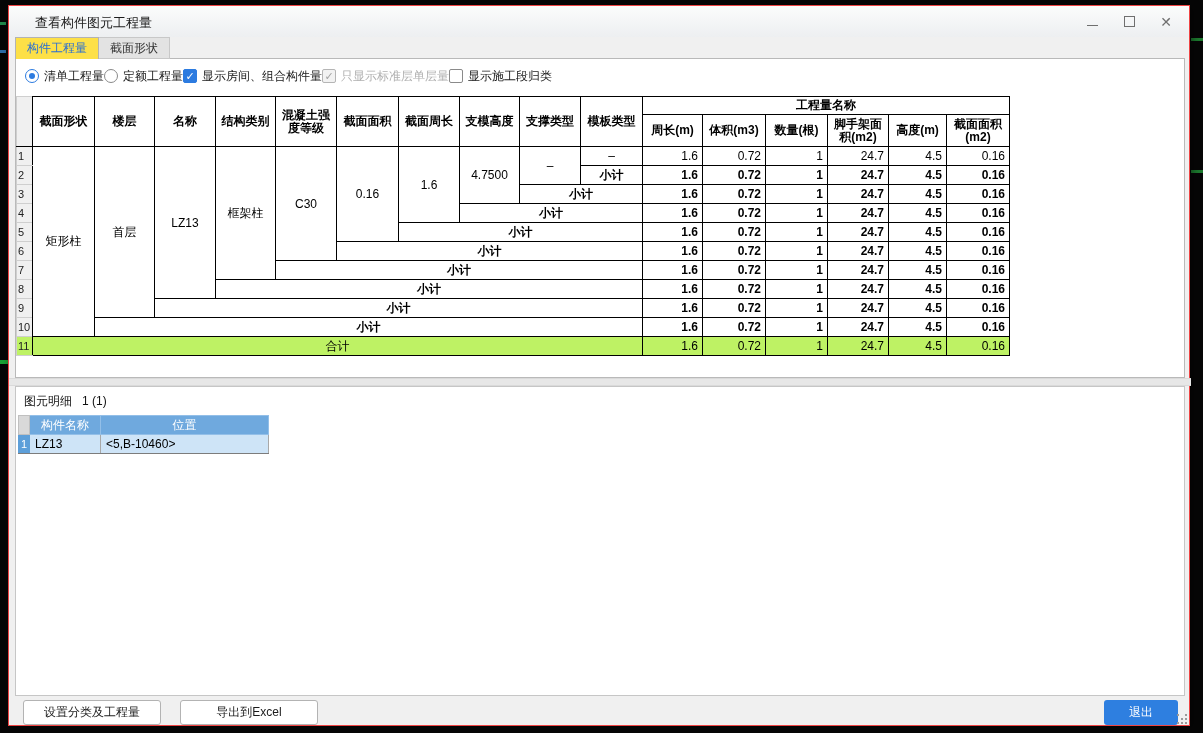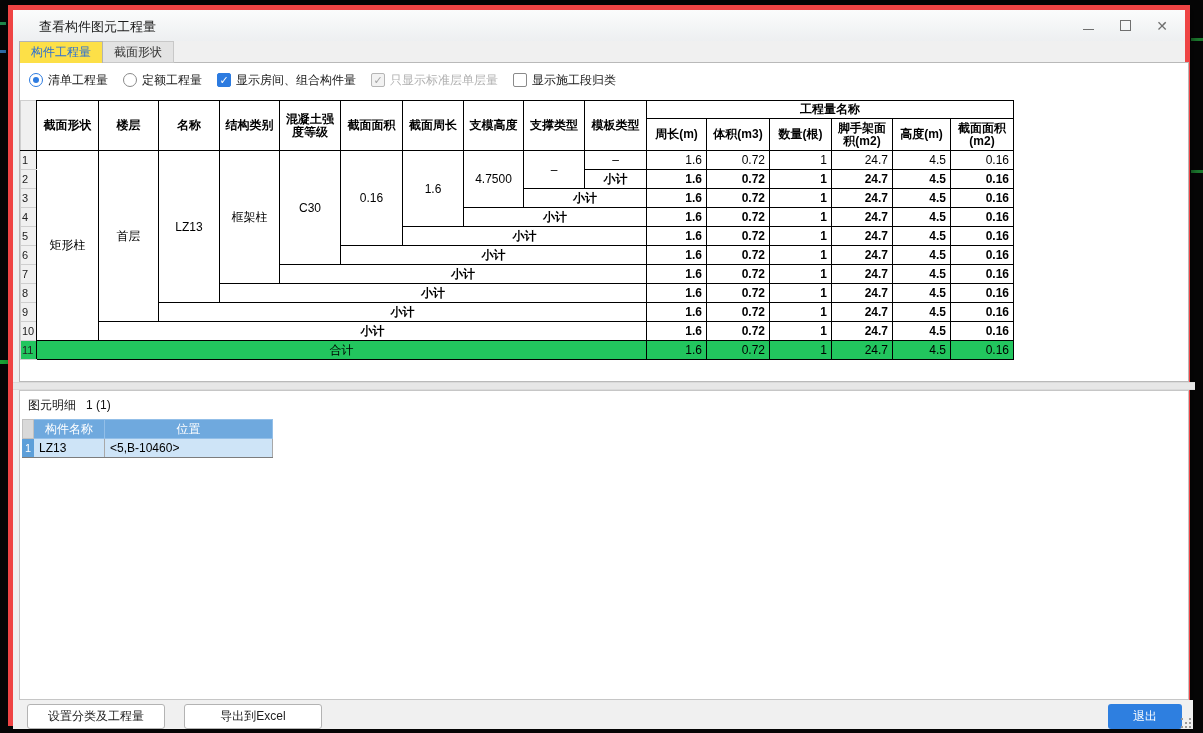--- a/index.html
+++ b/index.html
@@ -2,21 +2,21 @@
 <html><head>
 <meta charset="utf-8">
 <style>
   * { margin:0; padding:0; box-sizing:border-box; }
   body { font-family:"Liberation Sans","DejaVu Sans",sans-serif; background:#222; }
   .screen { position:relative; width:1203px; height:733px; background:#060606; overflow:hidden; }
   .deco { position:absolute; }
 
   
   .dialog { position:absolute; left:8px; top:5px; width:1182px; height:721px;
-            background:#f0f0f0; border:5px solid #ef4444; box-shadow:2px 2px 8px rgba(0,0,0,.55); }
+            background:#f0f0f0; border:1px solid #ef4444; box-shadow:2px 2px 8px rgba(0,0,0,.55); }
 
   .titlebar { position:absolute; left:0; top:0; width:100%; height:31px;
               background:linear-gradient(#fbfcfc,#edeff1); }
   .title { position:absolute; left:26px; top:8px; font-size:13px; color:#1b1b1b; }
   .winbtns { position:absolute; right:16px; top:0; height:31px; display:flex; align-items:center; gap:23px; }
   .winbtn { width:14px; height:14px; display:flex; align-items:center; justify-content:center;
             color:#6f6f6f; cursor:default; }
   .glyph-min { width:11px; height:0; border-bottom:1px solid #6f6f6f; margin-top:8px; }
   .glyph-max { width:11px; height:11px; border:1px solid #6f6f6f; }
   .glyph-close { font-size:14px; line-height:14px; }
@@ -30,21 +30,21 @@
   
   .panel-top { position:absolute; left:6px; top:52px; width:1170px; height:320px;
                background:#fff; border:1px solid #b9b9b9; z-index:1; }
   .splitter { position:absolute; left:0; top:372px; width:1182px; height:8px; background:#e7e7e7;
               border-top:1px solid #dadada; border-bottom:1px solid #dadada; }
   .panel-bottom { position:absolute; left:6px; top:380px; width:1170px; height:310px;
                   background:#fff; border:1px solid #c6c6c6;padding-left:39px; }
 
   
   .options { position:absolute; left:9px; top:7px; height:20px; display:flex; align-items:center;
-             gap:15px; font-size:12px; color:#1a1a1a; white-space:nowrap; }
+             font-size:12px; color:#1a1a1a; white-space:nowrap; }
   .opt { display:flex; align-items:center; gap:5px; }
   .rb { width:14px; height:14px; border-radius:50%; border:1px solid #8a8a8a; background:#fff; position:relative; }
   .rb.on { border-color:#2c7be0; }
   .rb.on::after { content:""; position:absolute; left:3px; top:3px; width:6px; height:6px;
                   border-radius:50%; background:#2c7be0; }
   .cb { width:14px; height:14px; border:1px solid #8a8a8a; border-radius:2px; background:#fff;
         display:flex; align-items:center; justify-content:center; font-size:11px; line-height:11px; }
   .cb.on { background:#2c7be0; border-color:#2c7be0; color:#fff; }
   .cb.dis { background:#f2f2f2; border-color:#b5b5b5; color:#a2a2a2; }
   .opt.dis span.lab { color:#b0b0b0; }
@@ -54,21 +54,21 @@
             font-size:12px; color:#000; }
   .qtable td { border:1px solid #000; padding:0 3px; overflow:hidden; white-space:nowrap; }
   .qtable td.gut { background:#f0f0f0; border:1px solid #cfcfcf; border-right:1px solid #000;
                    font-size:11px; text-align:left; padding:0 1px; color:#222; }
   .qtable td.corner { border-bottom:1px solid #000; }
   .qtable td.h { font-weight:bold; text-align:center; white-space:normal; line-height:13px; padding:0 1px; }
   .qtable td.lbl { text-align:center; }
   .qtable td.lbl.b { font-weight:bold; }
   .qtable td.val { text-align:right; padding-right:4px; }
   .qtable tr.bv td.val { font-weight:bold; }
-  .qtable tr.total td { background:#22c55e; }
+  .qtable tr.total td { background:#bef264; }
 
   
   .detail-head { position:absolute; left:8px; top:6px; font-size:12px; color:#111; }
   .detail-head .cnt { margin-left:10px; }
   .dtable { position:absolute; left:2px; top:28px; border-collapse:collapse; table-layout:fixed; font-size:12px; }
   .dtable td { height:19px; padding:0 5px; white-space:nowrap; overflow:hidden; }
   .dtable td.dh { background:#6fa9de; color:#fff; text-align:center; border:1px solid #93bfe8; }
   .dtable td.dcorner { background:#d9d9d9; border:1px solid #c0c0c0; }
   .dtable td.dgut { background:#5d9fd9; color:#fff; text-align:center; font-size:11px; padding:0 1px;
                     border:1px solid #5d9fd9; border-bottom:1px solid #7c7c7c; }

